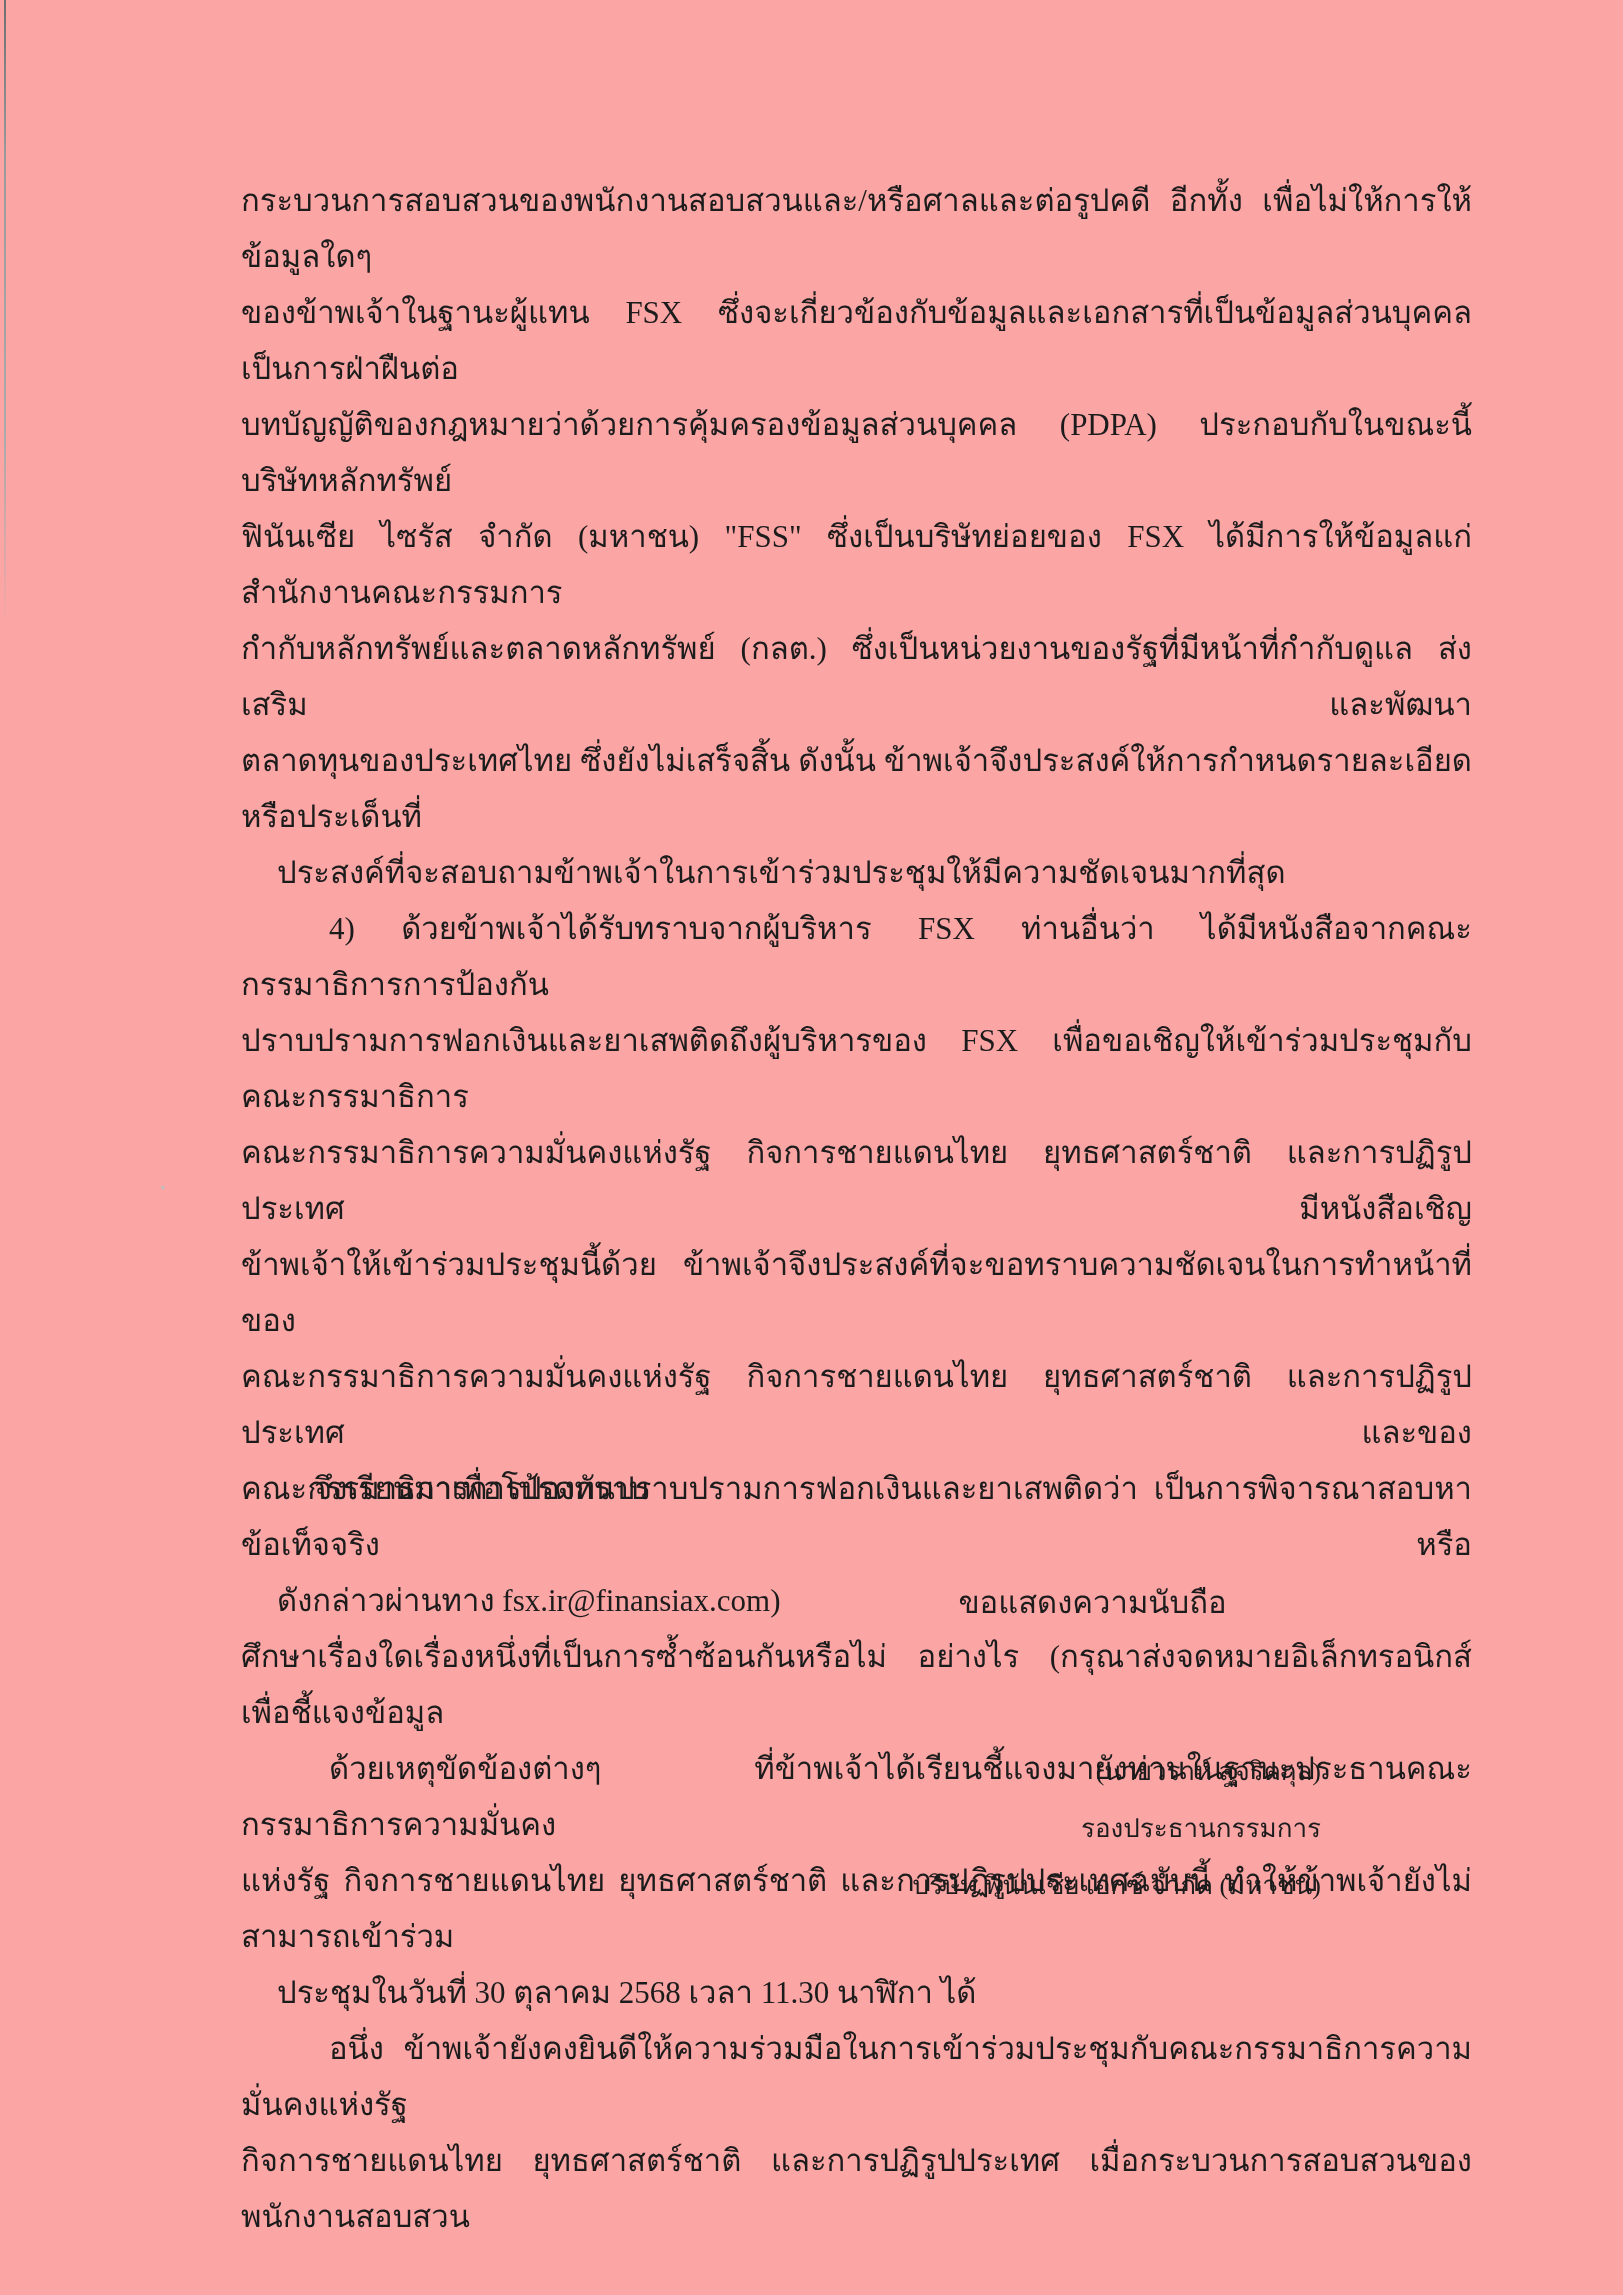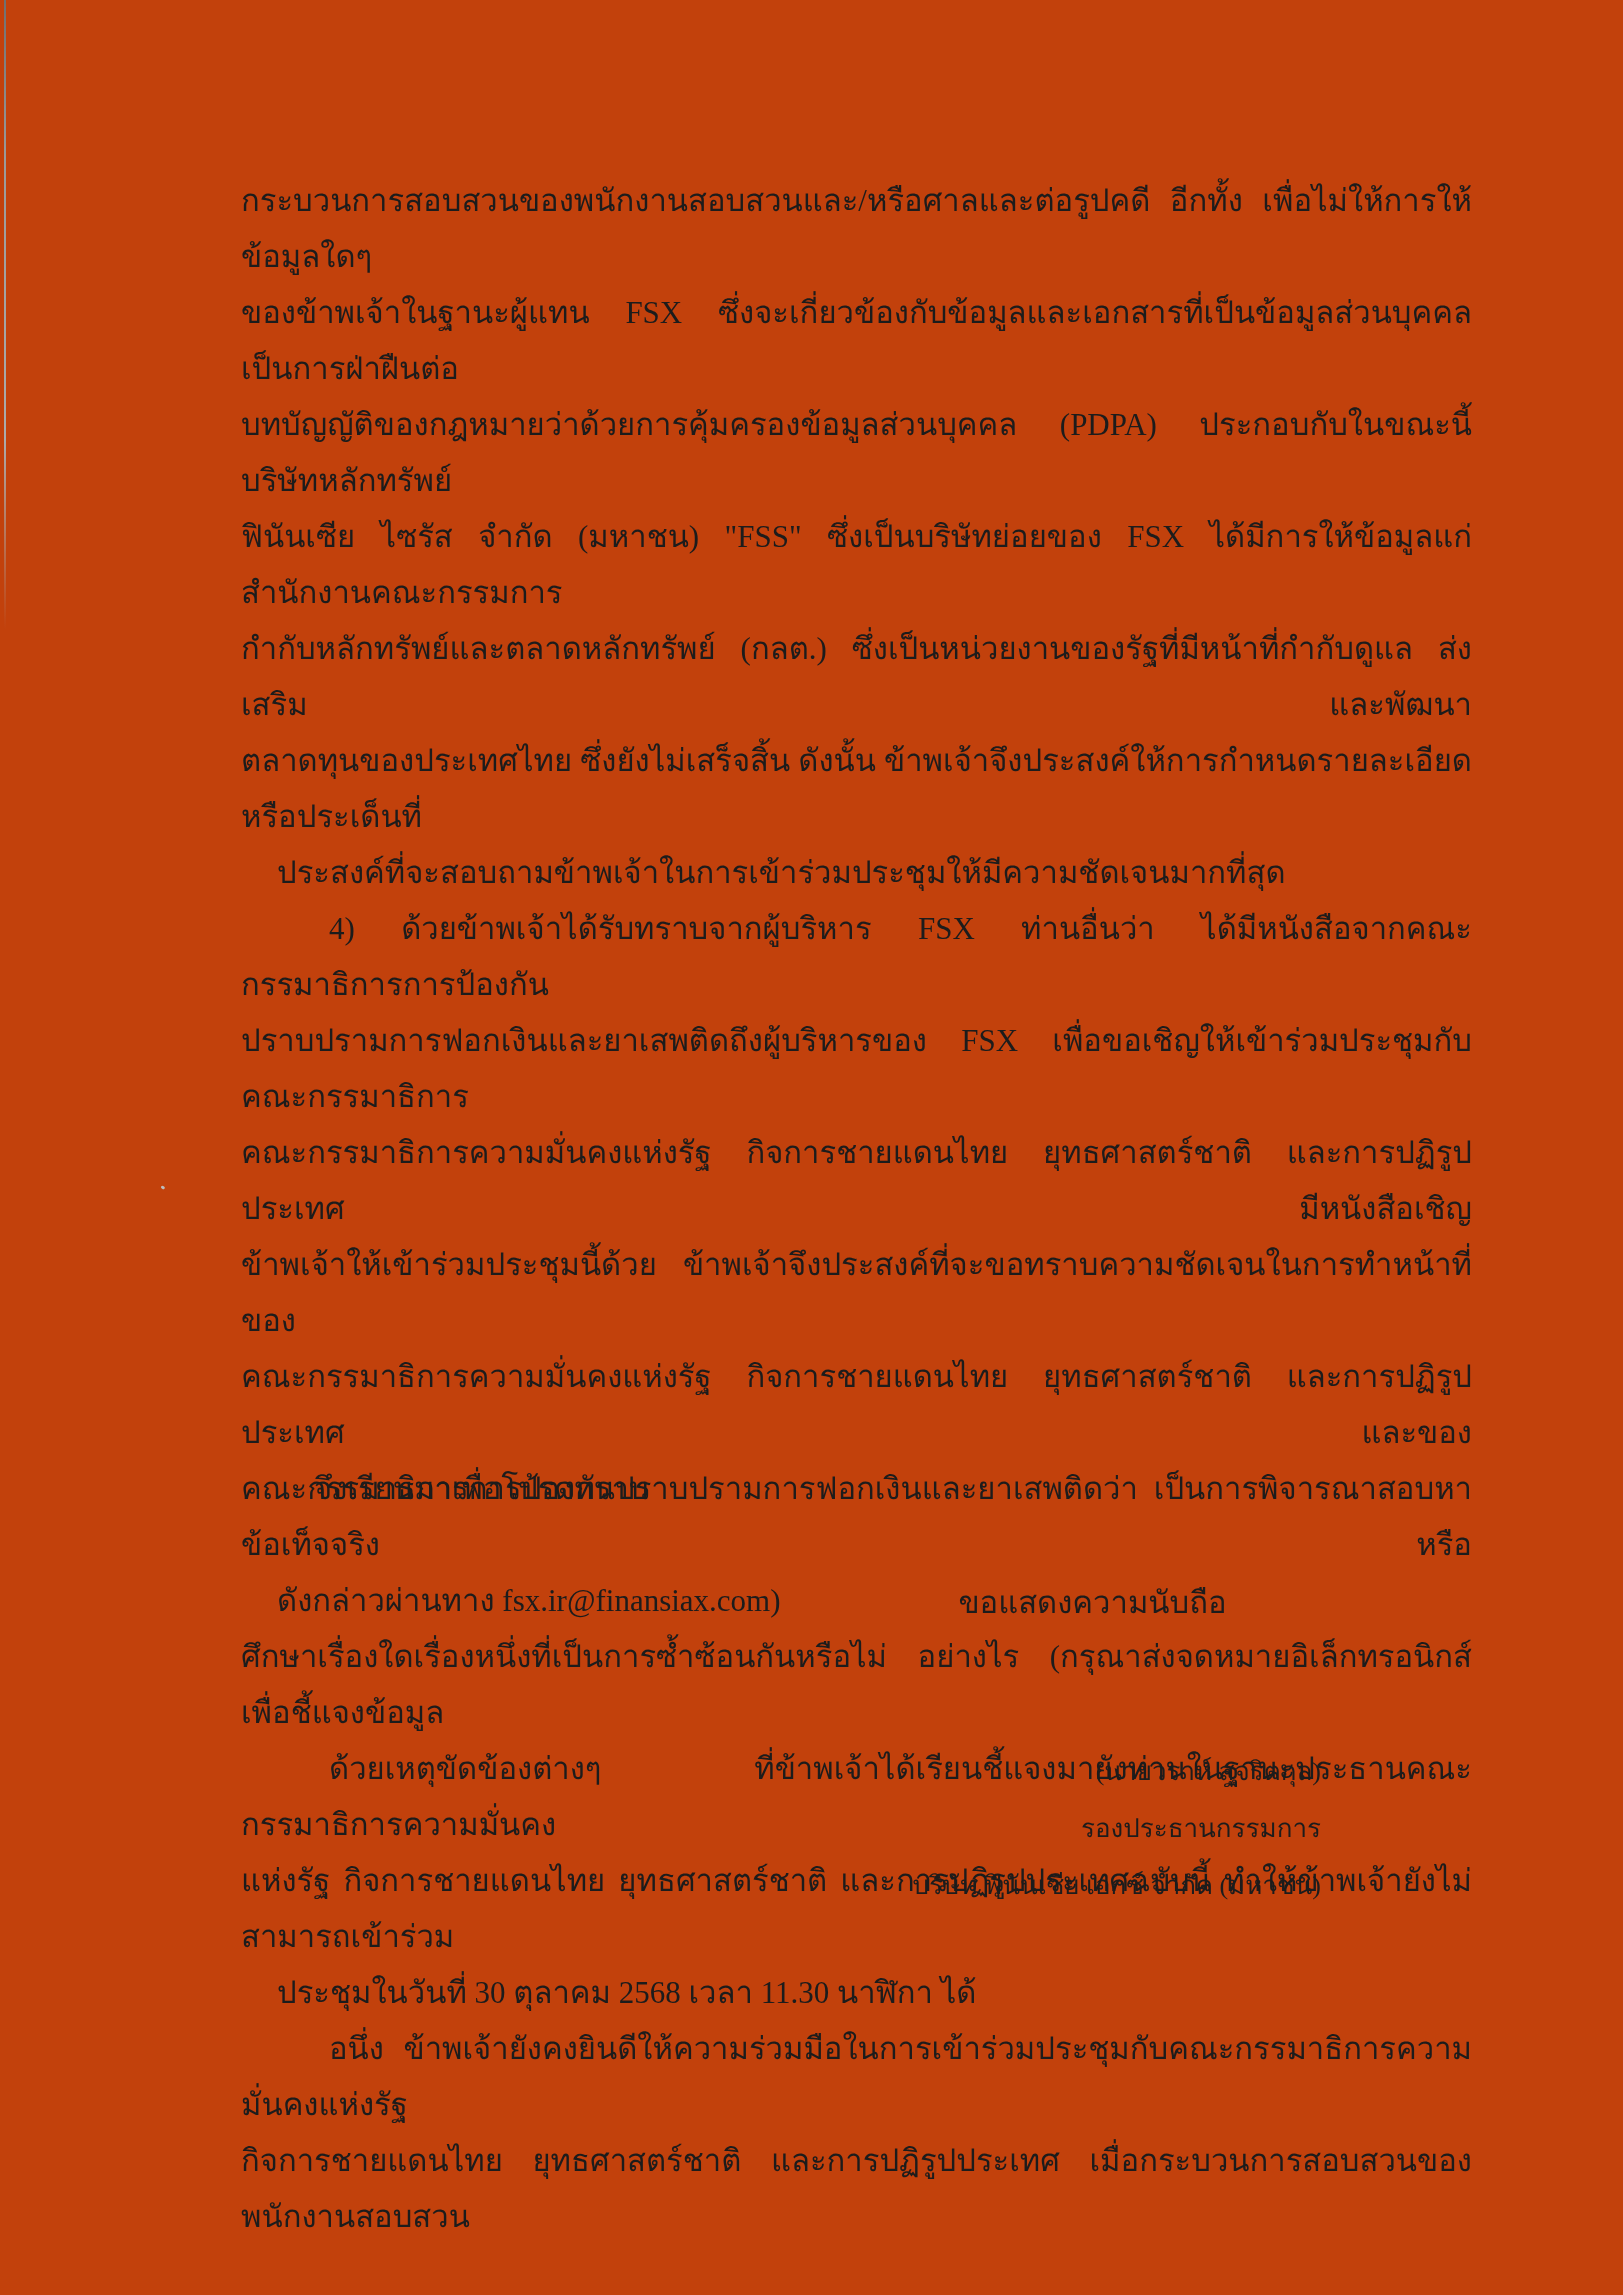--- a/index.html
+++ b/index.html
@@ -4,21 +4,21 @@
 <style>
   html, body {
     margin: 0;
     padding: 0;
     background: #ffffff;
   }
   .page {
     position: relative;
     width: 1623px;
     height: 2295px;
-    background: #c2410c;
+    background: #fca5a5;
     overflow: hidden;
     font-family: "Liberation Serif", "DejaVu Serif", serif;
     color: #1c1c1c;
   }
   
   .scan-edge {
     position: absolute;
     left: 3.9px;
     top: 0;
     width: 2px;

